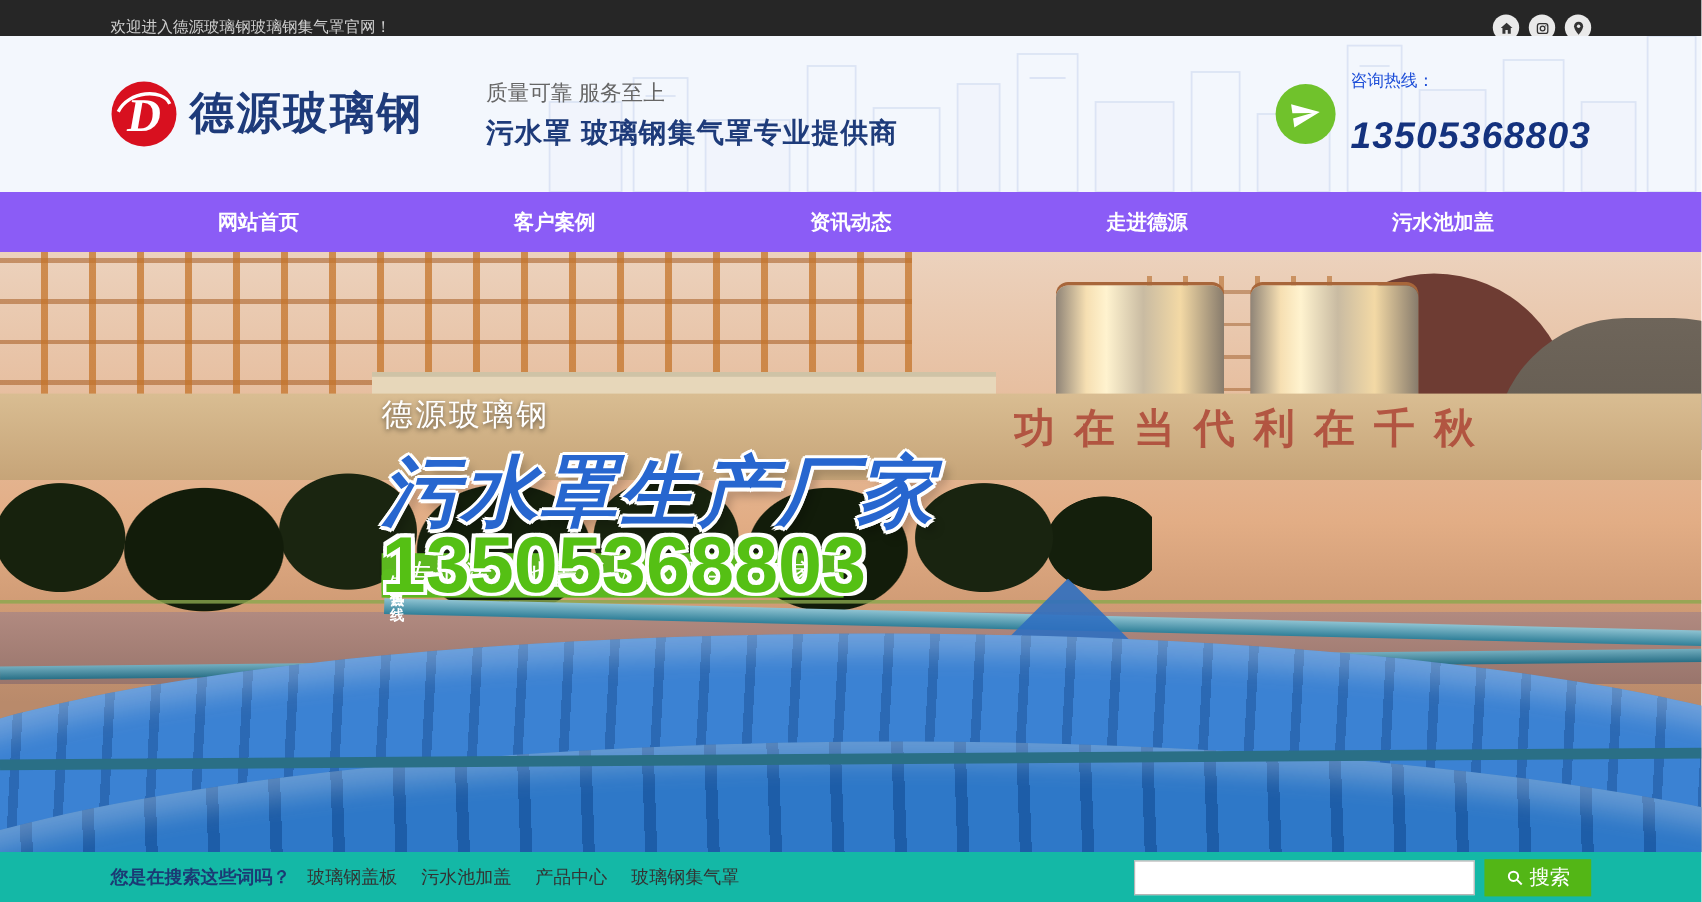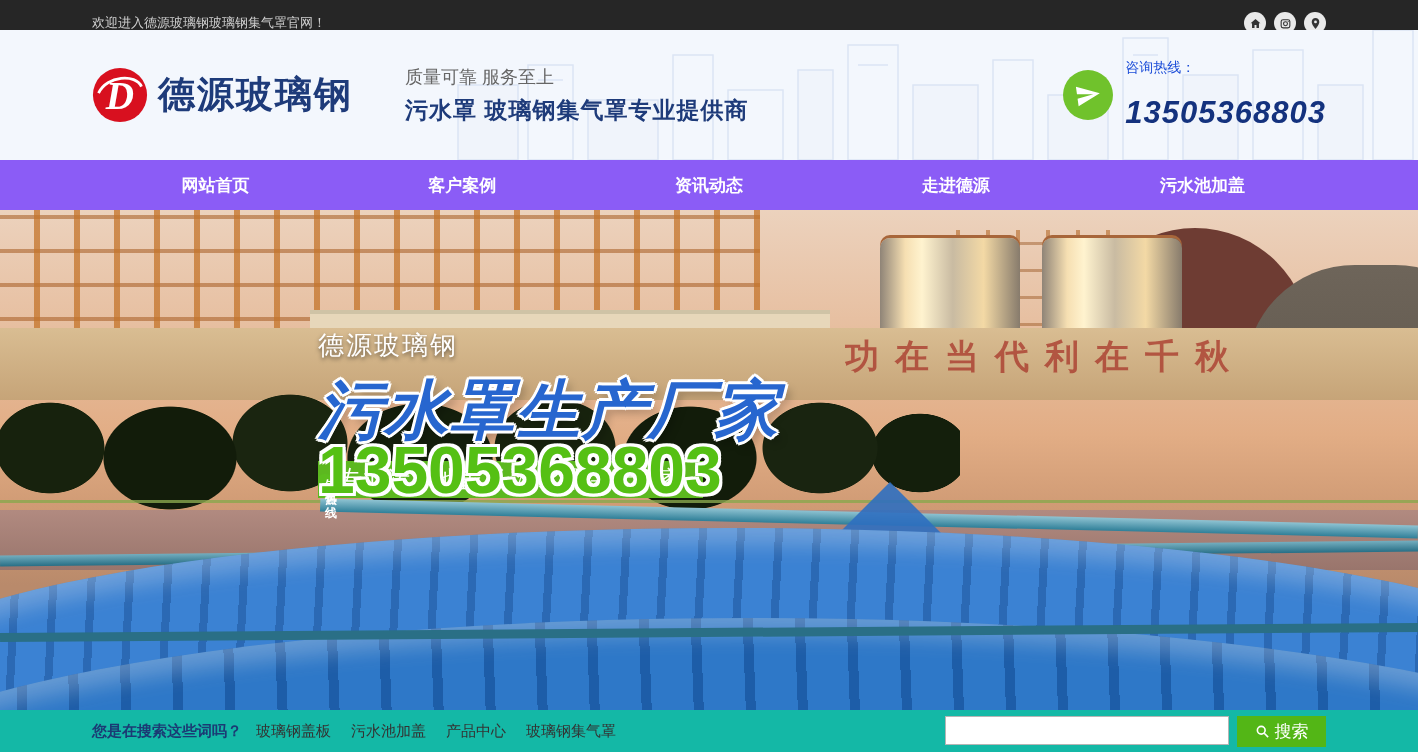--- a/index.html
+++ b/index.html
@@ -97,21 +97,21 @@
   .sales-badge { background:#5cbe1e; color:#fff; font-size:12px; font-weight:bold; line-height:1.15; padding:5px 7px; border-radius:6px; text-align:center; }
   .sales-number { font-size:66px; font-weight:800; color:#55c014; line-height:.85; letter-spacing:0; white-space:nowrap;
     text-shadow:-3px -3px 0 #fff, 3px -3px 0 #fff, -3px 3px 0 #fff, 3px 3px 0 #fff, 0 -3px 0 #fff, 0 3px 0 #fff, -3px 0 0 #fff, 3px 0 0 #fff; }
 
   
   .bottombar { height:42px; background:#14b8a6; }
   .bottombar .container { display:flex; align-items:center; height:42px; }
   .search-prompt { font-size:15px; font-weight:bold; color:#1b3a74; }
   .hot-links { display:flex; gap:20px; margin-left:14px; }
   .hot-links a { font-size:15px; color:#333; text-decoration:none; cursor:pointer; }
-  .search-group { margin-left:auto; display:flex; align-items:flex-start; gap:8px; }
+  .search-group { margin-left:auto; display:flex; align-items:center; gap:8px; }
   .search-input { width:284px; height:29px; border:1px solid #b5b5b5; background:#fff; padding:0 8px; font-size:14px; outline:none; }
   .search-btn { width:89px; height:31px; background:#53b616; border:none; color:#fff; font-size:17px; display:flex; align-items:center; justify-content:center; gap:5px; cursor:pointer; }
   .search-btn svg { width:15px; height:15px; }
 </style>
 </head>
 <body>
 
 <div class="topbar">
   <div class="container">
     <span class="tb-welcome">欢迎进入德源玻璃钢玻璃钢集气罩官网！</span>

